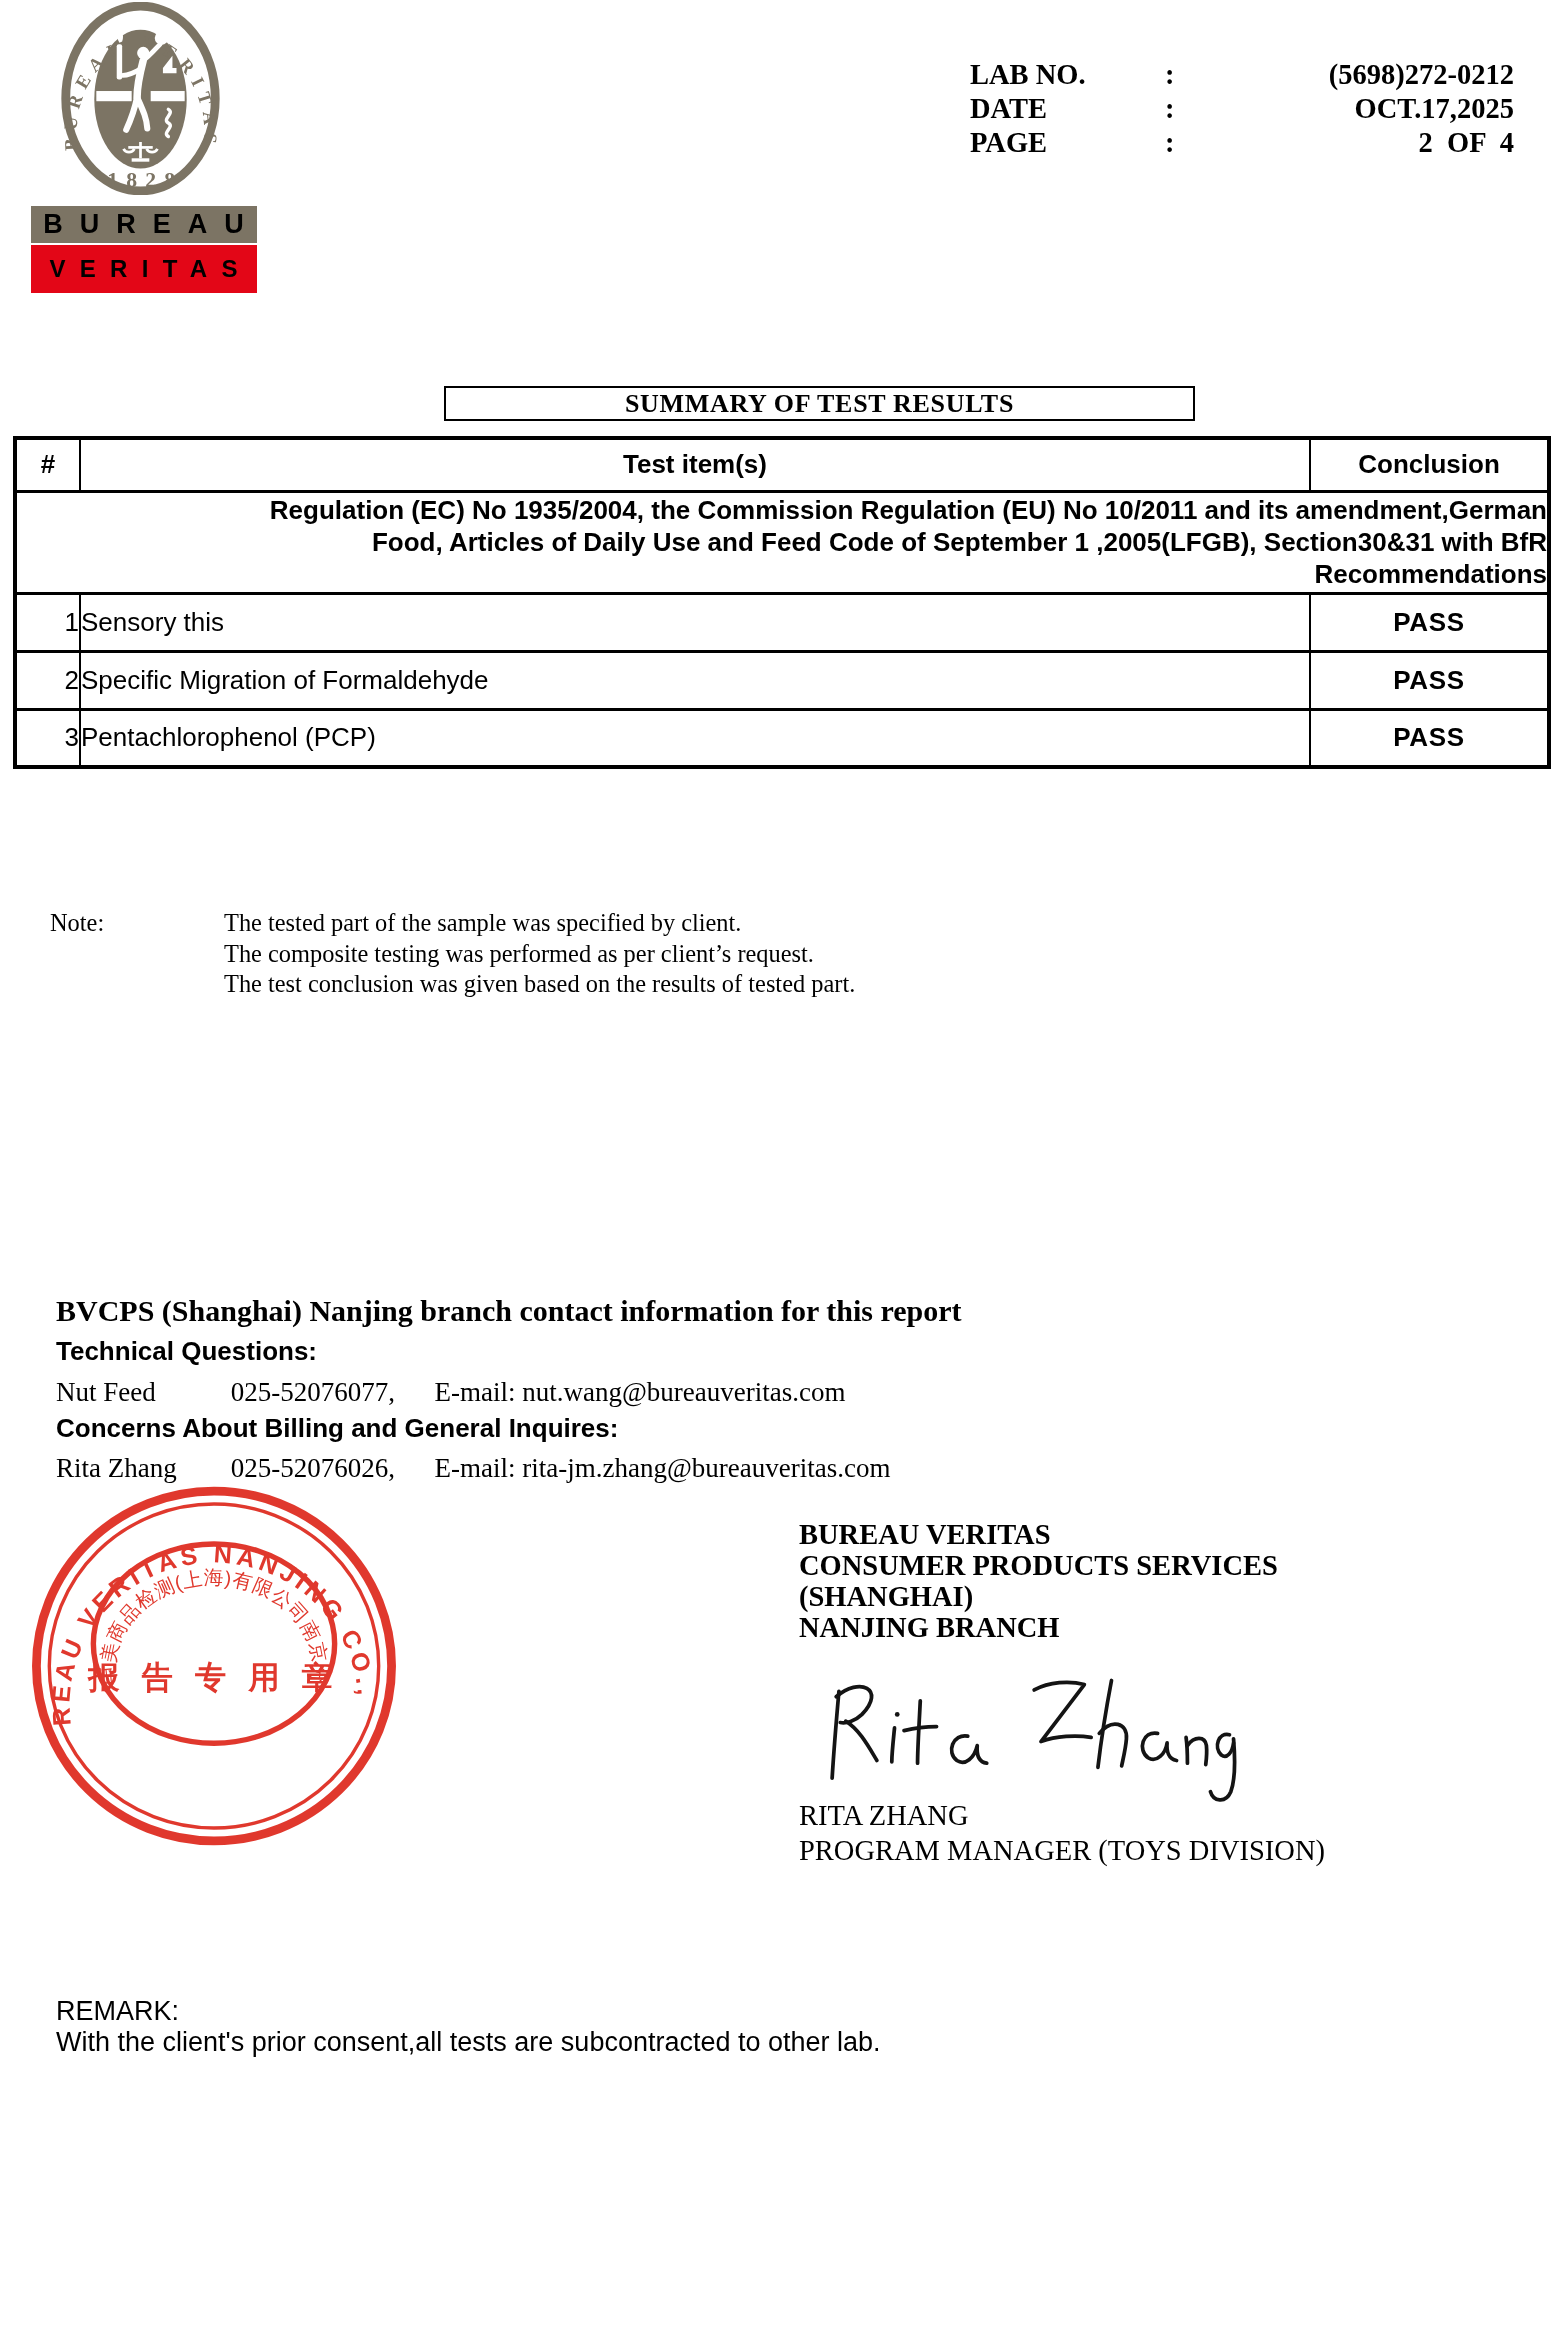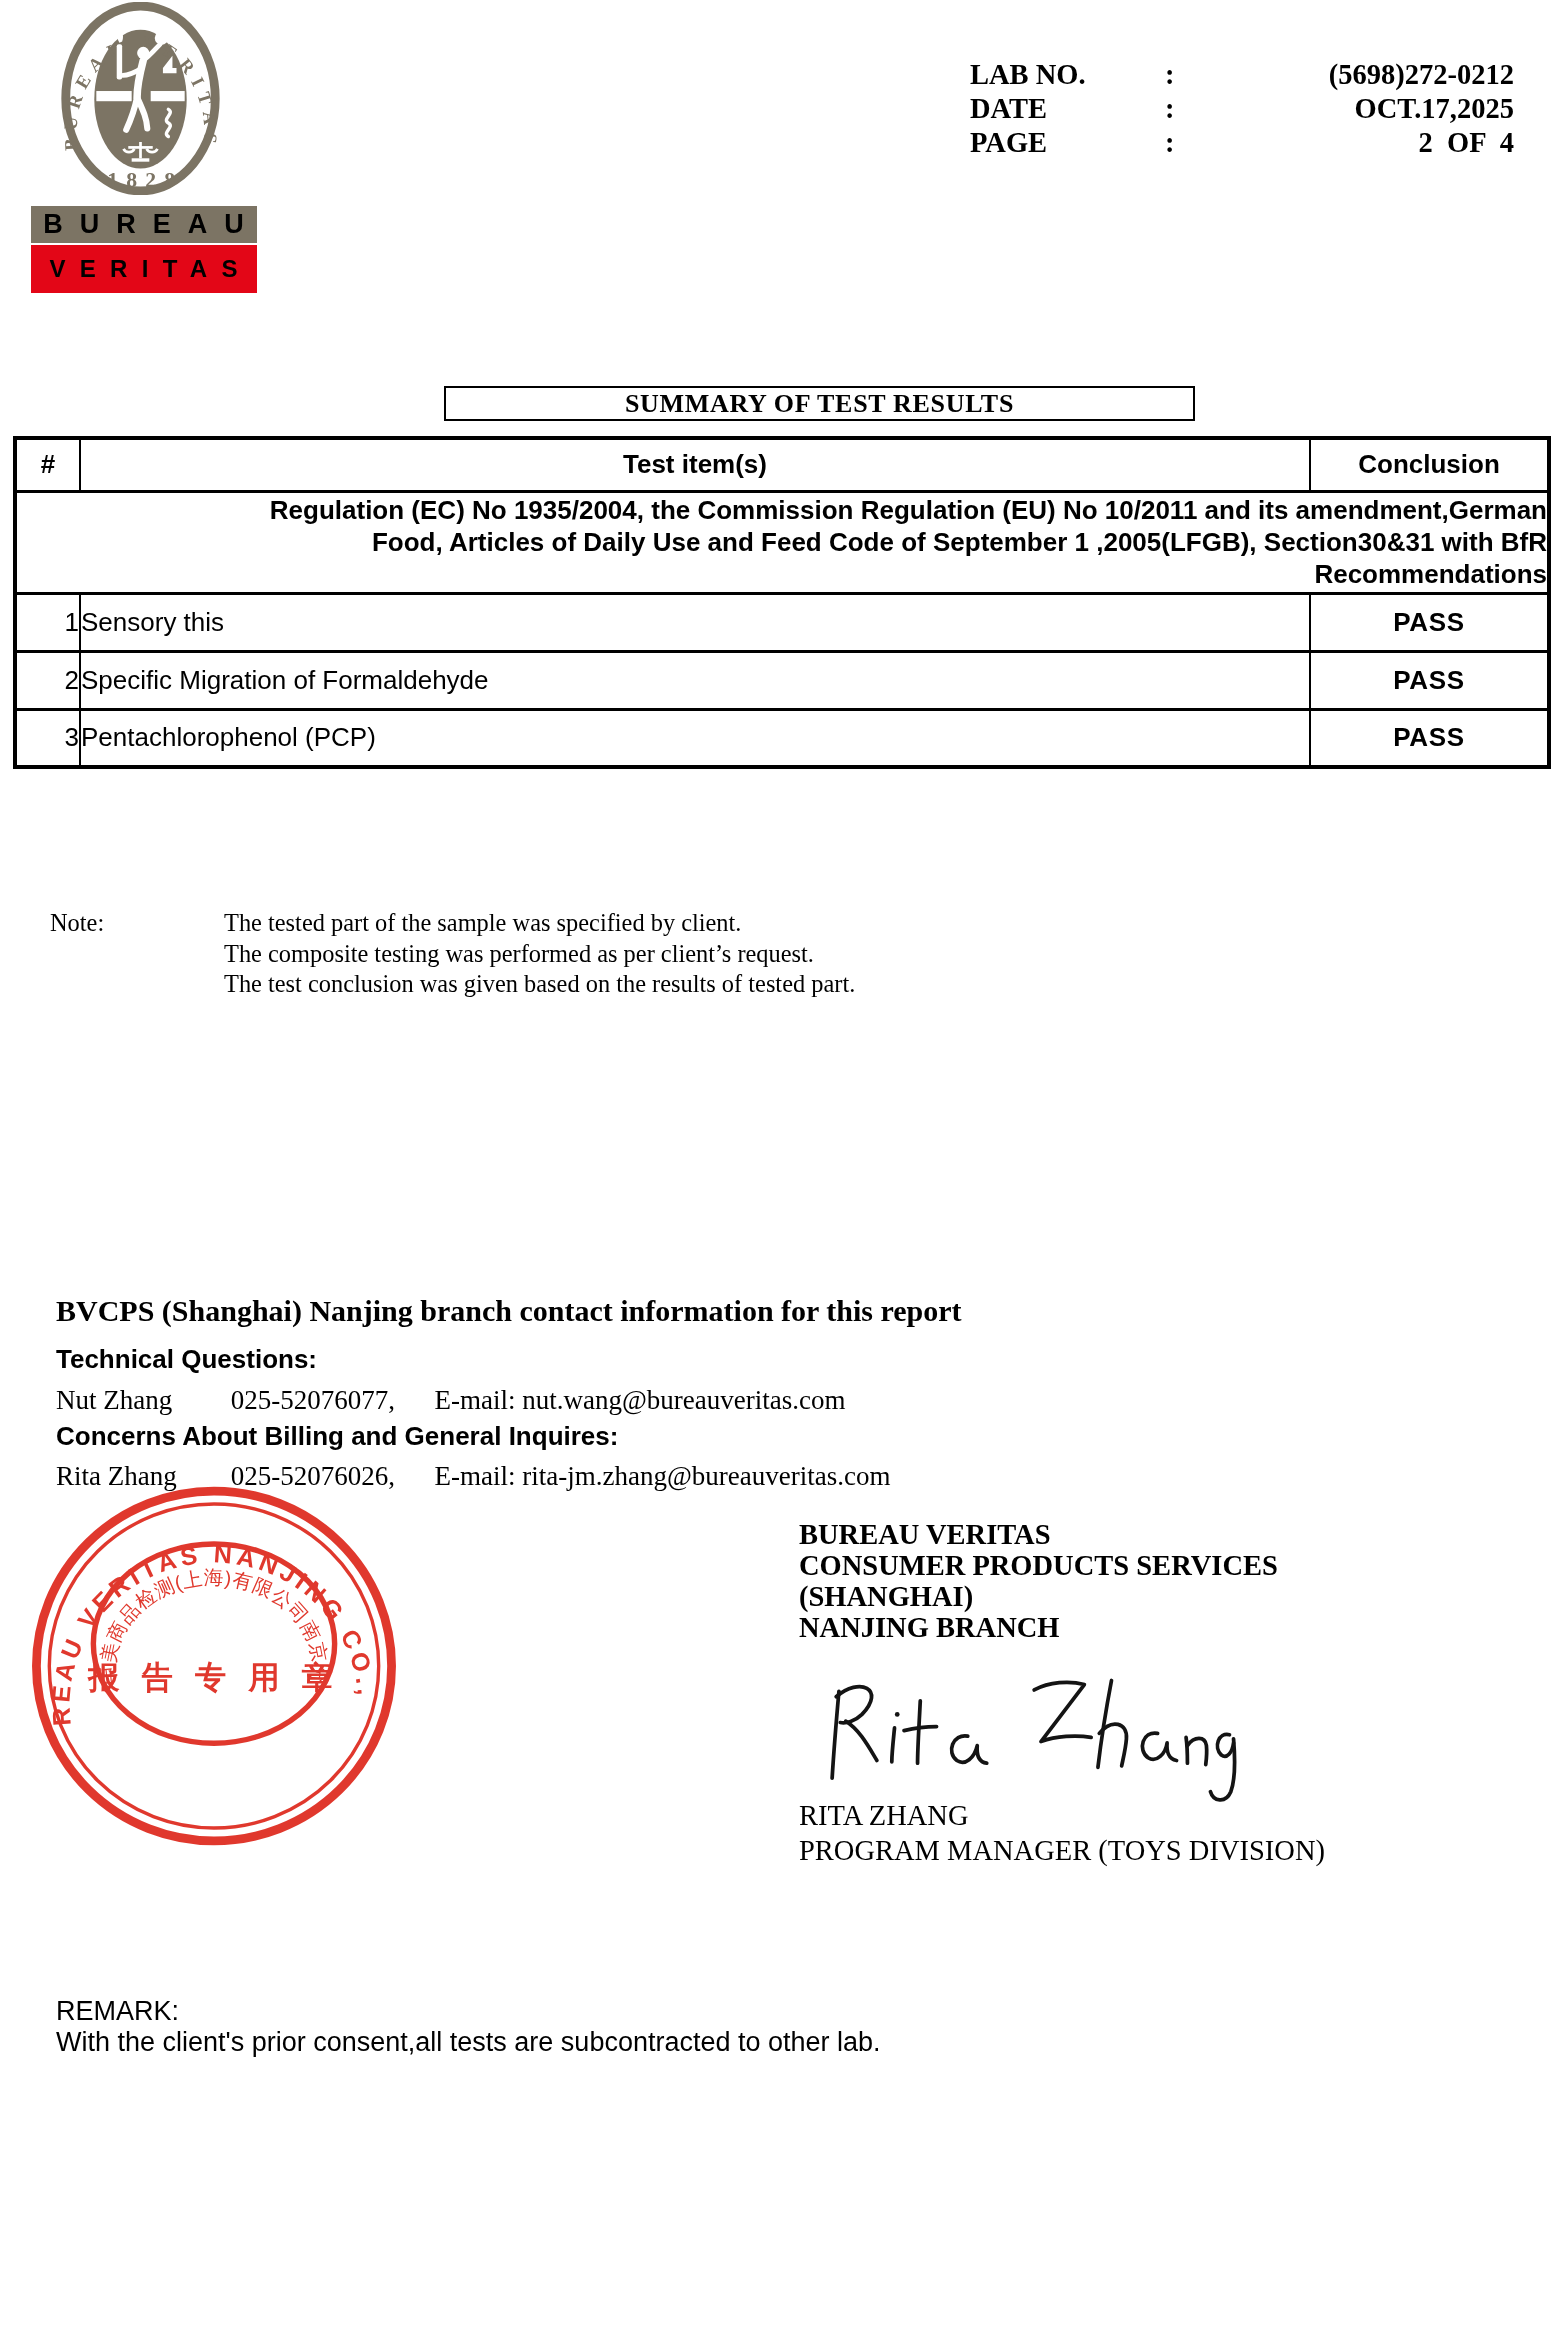--- a/index.html
+++ b/index.html
@@ -44,21 +44,21 @@
   td.conc{text-align:center;font-weight:bold;letter-spacing:0.7px;}
 
   
   #note{left:50px;top:908px;display:grid;grid-template-columns:174px auto;
     font-size:24.4px;line-height:30.5px;}
 
   
   #contact{left:56px;top:1284px;width:1154px;}
   #contact .heading{font-weight:bold;font-size:30px;line-height:34px;padding-top:9.5px;}
   #contact .sans-b{font-family:"Liberation Sans",sans-serif;font-weight:bold;font-size:26px;line-height:30px;}
-  #contact .tq{margin-top:16px;}
+  #contact .tq{margin-top:8px;}
   #contact .person{font-size:27px;line-height:30px;margin-top:11px;}
   #contact .person .nm{display:inline-block;width:168px;}
   #contact .person .ph{display:inline-block;width:197px;}
   #contact .cb{margin-top:6.8px;}
   #contact .p2{margin-top:9.5px;}
 
   
   #stamp{left:30.5px;top:1483px;opacity:.93;}
 
   
@@ -182,21 +182,21 @@
     <div>Note:</div>
     <div class="ml">The tested part of the sample was specified by client.
 The composite testing was performed as per client’s request.
 The test conclusion was given based on the results of tested part.</div>
   </div>
 
   <div class="abs" id="contact">
     <div class="heading">BVCPS (Shanghai) Nanjing branch contact information for this report</div>
     <div class="sans-b tq">Technical Questions:</div>
     <div class="person">
-      <span class="nm">Nut Zhang</span>
+      <span class="nm">Nut Feed</span>
       <span class="ph">025-52076077,</span>
       <span>E-mail: nut.wang@bureauveritas.com</span>
     </div>
     <div class="sans-b cb">Concerns About Billing and General Inquires:</div>
     <div class="person p2">
       <span class="nm">Rita Zhang</span>
       <span class="ph">025-52076026,</span>
       <span>E-mail: rita-jm.zhang@bureauveritas.com</span>
     </div>
   </div>

